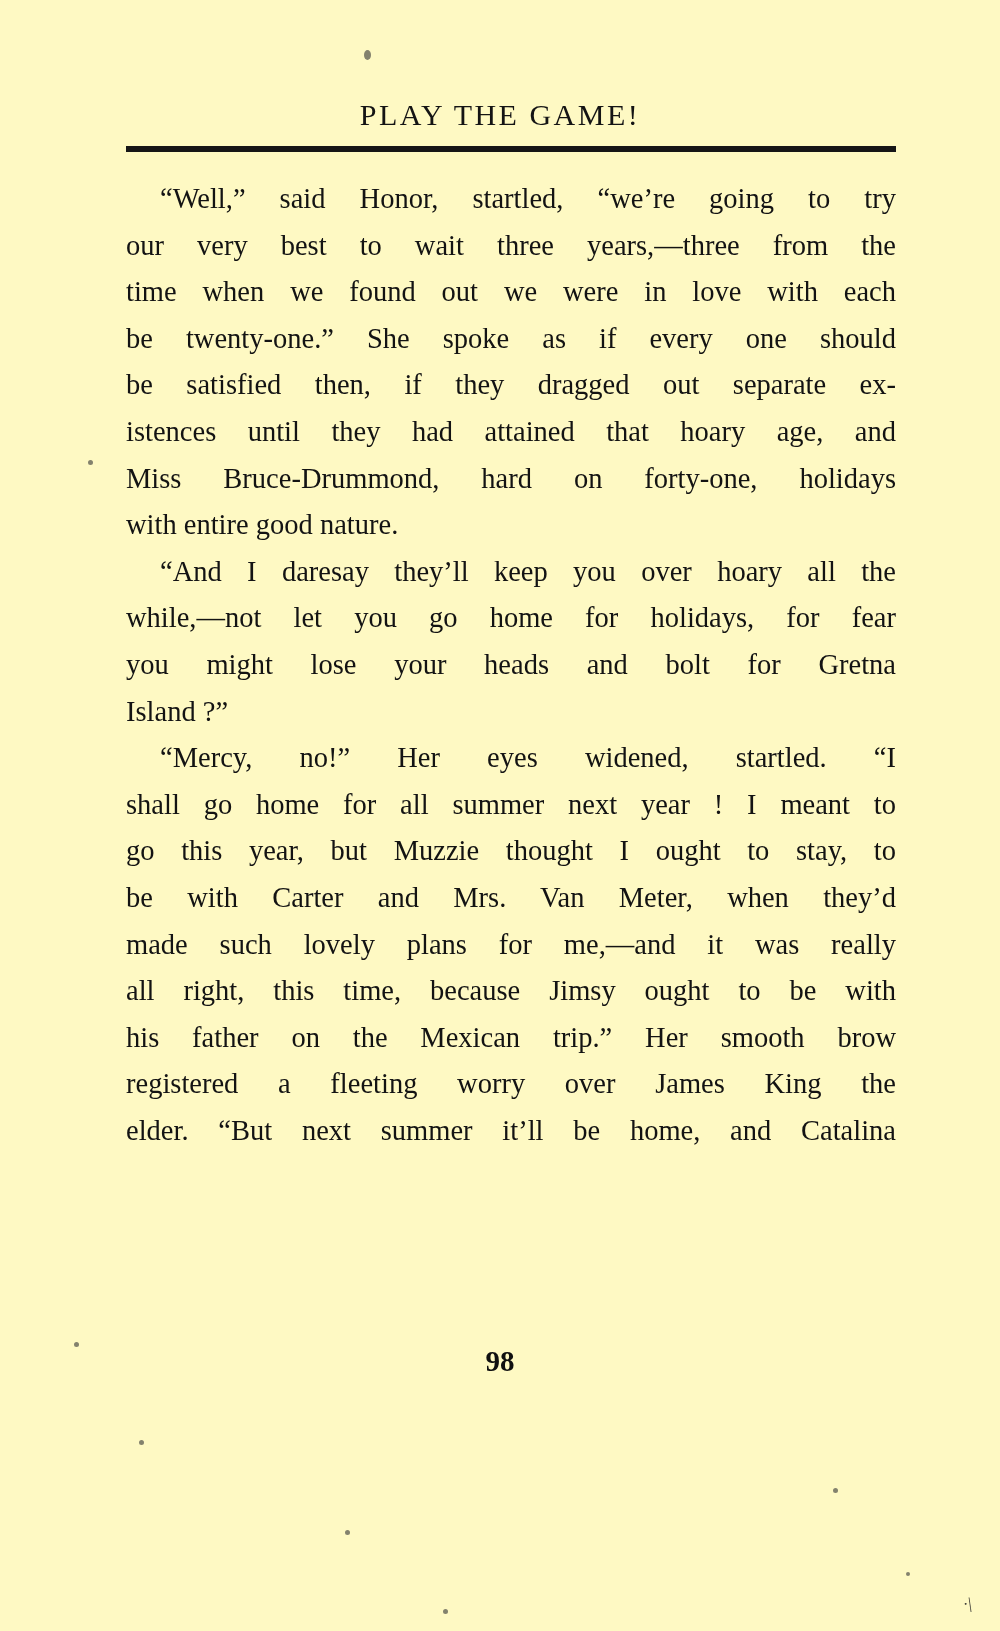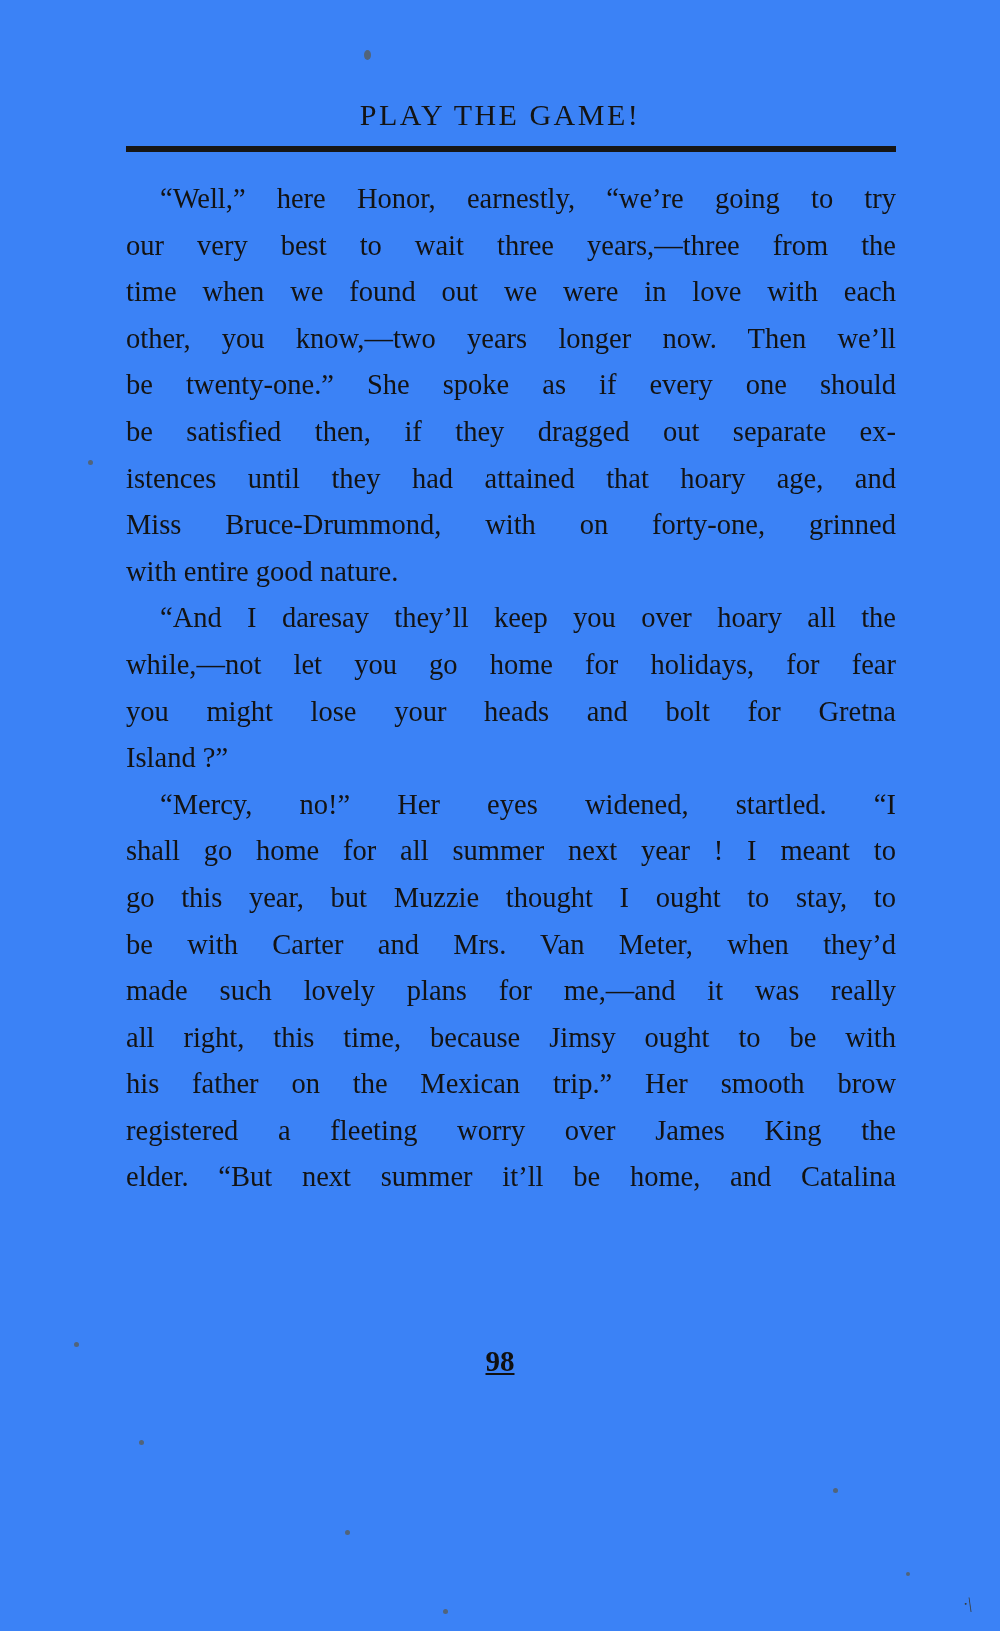--- a/index.html
+++ b/index.html
@@ -13,21 +13,21 @@
     font-family: "Liberation Serif", serif;
     color: #111111;
     position: relative;
     overflow: hidden;
   }
   .page {
     position: absolute;
     top: 0; left: 0;
     width: 1000px;
     height: 1631px;
-    background: #3b82f6;
+    background: #fef9c3;
   }
   .speck {
     position: absolute;
     background: #5a5a50;
     border-radius: 50%;
     opacity: 0.75;
   }
   .running-head {
     position: absolute;
     top: 98px;
@@ -81,21 +81,20 @@
   .folio {
     position: absolute;
     top: 1345px;
     left: 0;
     width: 1000px;
     text-align: center;
     font-size: 29px;
     font-weight: bold;
     font-family: "Liberation Serif", serif;
     color: #101010;
-    text-decoration: underline;
   }
   .corner-mark {
     position: absolute;
     right: 28px;
     bottom: 18px;
     font-size: 16px;
     color: #3a3a34;
     transform: rotate(-8deg);
   }
 </style>
@@ -112,28 +111,27 @@
   <div class="speck" style="top:1530px;left:345px;width:5px;height:5px;"></div>
   <div class="speck" style="top:1572px;left:906px;width:4px;height:4px;"></div>
   <div class="speck" style="top:1609px;left:443px;width:5px;height:5px;"></div>
 
   <div class="running-head">PLAY THE GAME!</div>
   <div class="head-rule"></div>
 
   <div class="body-col">
 
     <p class="para">
-      <span class="ln just"><span class="indent"></span><span>“Well,” here Honor, earnestly, “we’re going to try</span></span>
+      <span class="ln just"><span class="indent"></span><span>“Well,” said Honor, startled, “we’re going to try</span></span>
       <span class="ln just"><span>our very best to wait three years,—three from the</span></span>
       <span class="ln just"><span>time when we found out we were in love with each</span></span>
-      <span class="ln just"><span>other, you know,—two years longer now.   Then we’ll</span></span>
       <span class="ln just"><span>be twenty-one.”   She spoke as if every one should</span></span>
       <span class="ln just"><span>be satisfied then, if they dragged out separate ex-</span></span>
       <span class="ln just"><span>istences until they had attained that hoary age, and</span></span>
-      <span class="ln just"><span>Miss Bruce-Drummond, with on forty-one, grinned</span></span>
+      <span class="ln just"><span>Miss Bruce-Drummond, hard on forty-one, holidays</span></span>
       <span class="ln last"><span>with entire good nature.</span></span>
     </p>
 
     <p class="para">
       <span class="ln just"><span class="indent"></span><span>“And I daresay they’ll keep you over hoary all the</span></span>
       <span class="ln just"><span>while,—not let you go home for holidays, for fear</span></span>
       <span class="ln just"><span>you might lose your heads and bolt for Gretna</span></span>
       <span class="ln last"><span>Island ?”</span></span>
     </p>
 

